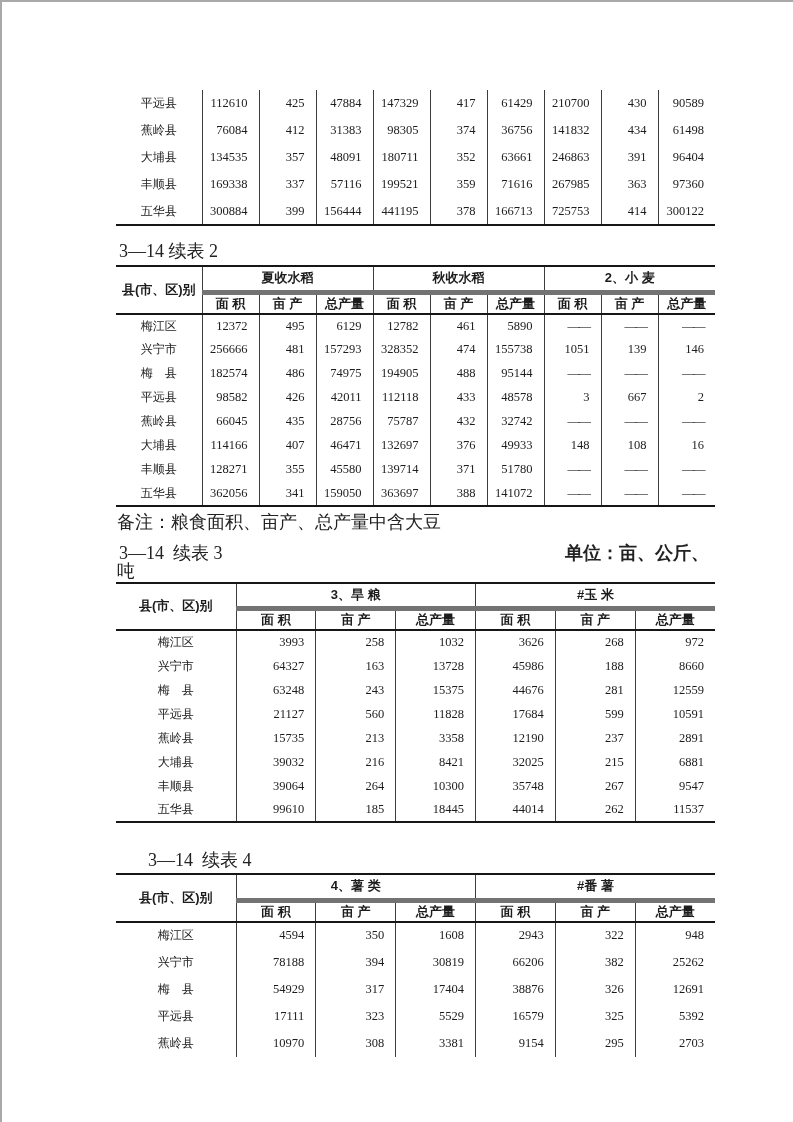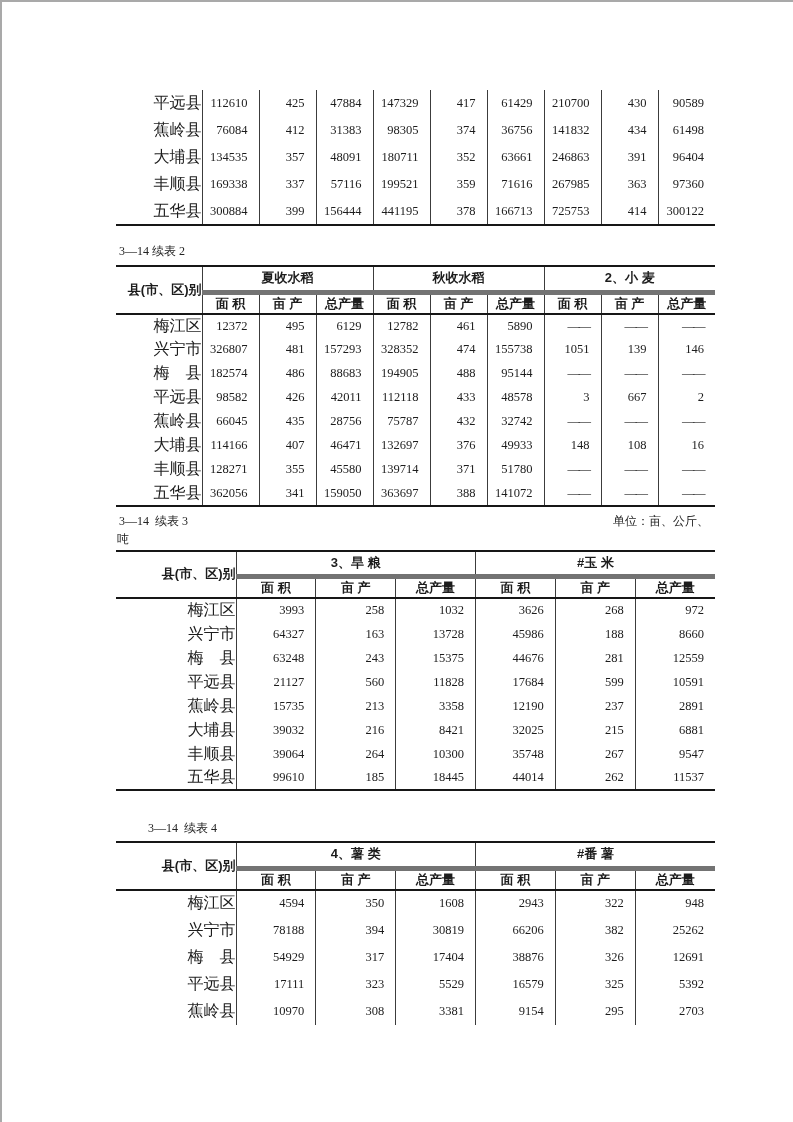--- a/index.html
+++ b/index.html
@@ -34,48 +34,48 @@
   }
   table.stat.with-top { border-top: 2px solid #161616; }
   table.stat { border-bottom: 2px solid #161616; }
   table.stat.no-bottom { border-bottom: none; }
   .stat th, .stat td {
     padding: 0;
     border-left: 1px solid #3c3c3c;
     overflow: hidden;
     white-space: nowrap;
   }
-  .stat .county, .stat .county-hd { border-left: none; text-align: right; }
+  .stat .county, .stat .county-hd { border-left: none; }
   .stat thead th {
     font-family: "Liberation Sans", "DejaVu Sans", sans-serif;
     font-weight: bold;
     font-size: 13px;
     text-align: center;
   }
   .stat tr.group-row th { height: 26px; }
   .stat tr.sub-row th { height: 21px; }
   .stat th.group-hd { border-bottom: 5px solid #737373; }
   .stat tr.sub-row th, .stat th.county-hd { border-bottom: 2px solid #161616; }
   .stat tbody td { height: 24px; }
   .stat.rh27 tbody td { height: 27px; }
   .stat td.num { text-align: right; padding-right: 11px; }
-  .stat td.county { text-align: right; font-size: 16px; }
+  .stat td.county { text-align: center; font-size: 12px; }
   .stat td.dash { letter-spacing: -1.5px; color: #2a2a2a; }
   
   .caption, .note, .unit, .unit2 {
-    font-size: 12px;
+    font-size: 18px;
     color: #222;
     white-space: pre;
     line-height: 16px;
   }
   .cap-t2 { margin-top: 17px; margin-bottom: 6px; padding-left: 3px; }
   .note   { margin-top: 7px;  padding-left: 1px; }
-  .cap-row { margin-top: 6px; display: flex; justify-content: space-between; }
+  .cap-row { margin-top: 15px; display: flex; justify-content: space-between; }
   .cap-row .caption { padding-left: 3px; }
-  .cap-row .unit { padding-right: 7px; }
+  .cap-row .unit { padding-right: 7px; font-weight: bold; }
   .unit2 { margin-top: 2px; padding-left: 1px; margin-bottom: 3px; }
   .cap-t4 { margin-top: 29px; margin-bottom: 5px; padding-left: 3px; margin-left: 29px; }
 </style>
 </head>
 <body>
 
 <div class="page">
   <div class="content">
 
     <table class="stat rh27">
@@ -197,35 +197,35 @@
             <td class="num">6129</td>
             <td class="num">12782</td>
             <td class="num">461</td>
             <td class="num">5890</td>
             <td class="num dash">——</td>
             <td class="num dash">——</td>
             <td class="num dash">——</td>
           </tr>
           <tr>
             <td class="county">兴宁市</td>
-            <td class="num">326807</td>
+            <td class="num">256666</td>
             <td class="num">481</td>
             <td class="num">157293</td>
             <td class="num">328352</td>
             <td class="num">474</td>
             <td class="num">155738</td>
             <td class="num">1051</td>
             <td class="num">139</td>
             <td class="num">146</td>
           </tr>
           <tr>
             <td class="county">梅　县</td>
             <td class="num">182574</td>
             <td class="num">486</td>
-            <td class="num">88683</td>
+            <td class="num">74975</td>
             <td class="num">194905</td>
             <td class="num">488</td>
             <td class="num">95144</td>
             <td class="num dash">——</td>
             <td class="num dash">——</td>
             <td class="num dash">——</td>
           </tr>
           <tr>
             <td class="county">平远县</td>
             <td class="num">98582</td>
@@ -282,20 +282,21 @@
             <td class="num">363697</td>
             <td class="num">388</td>
             <td class="num">141072</td>
             <td class="num dash">——</td>
             <td class="num dash">——</td>
             <td class="num dash">——</td>
           </tr>
         </tbody>
       </table>
 
+    <div class="note">备注：粮食面积、亩产、总产量中含大豆</div>
 
     <div class="cap-row">
       <span class="caption">3—14  续表 3</span>
       <span class="unit">单位：亩、公斤、</span>
     </div>
     <div class="unit2">吨</div>
 
     <table class="stat with-top">
         <colgroup>
           <col style="width: 120px;">

